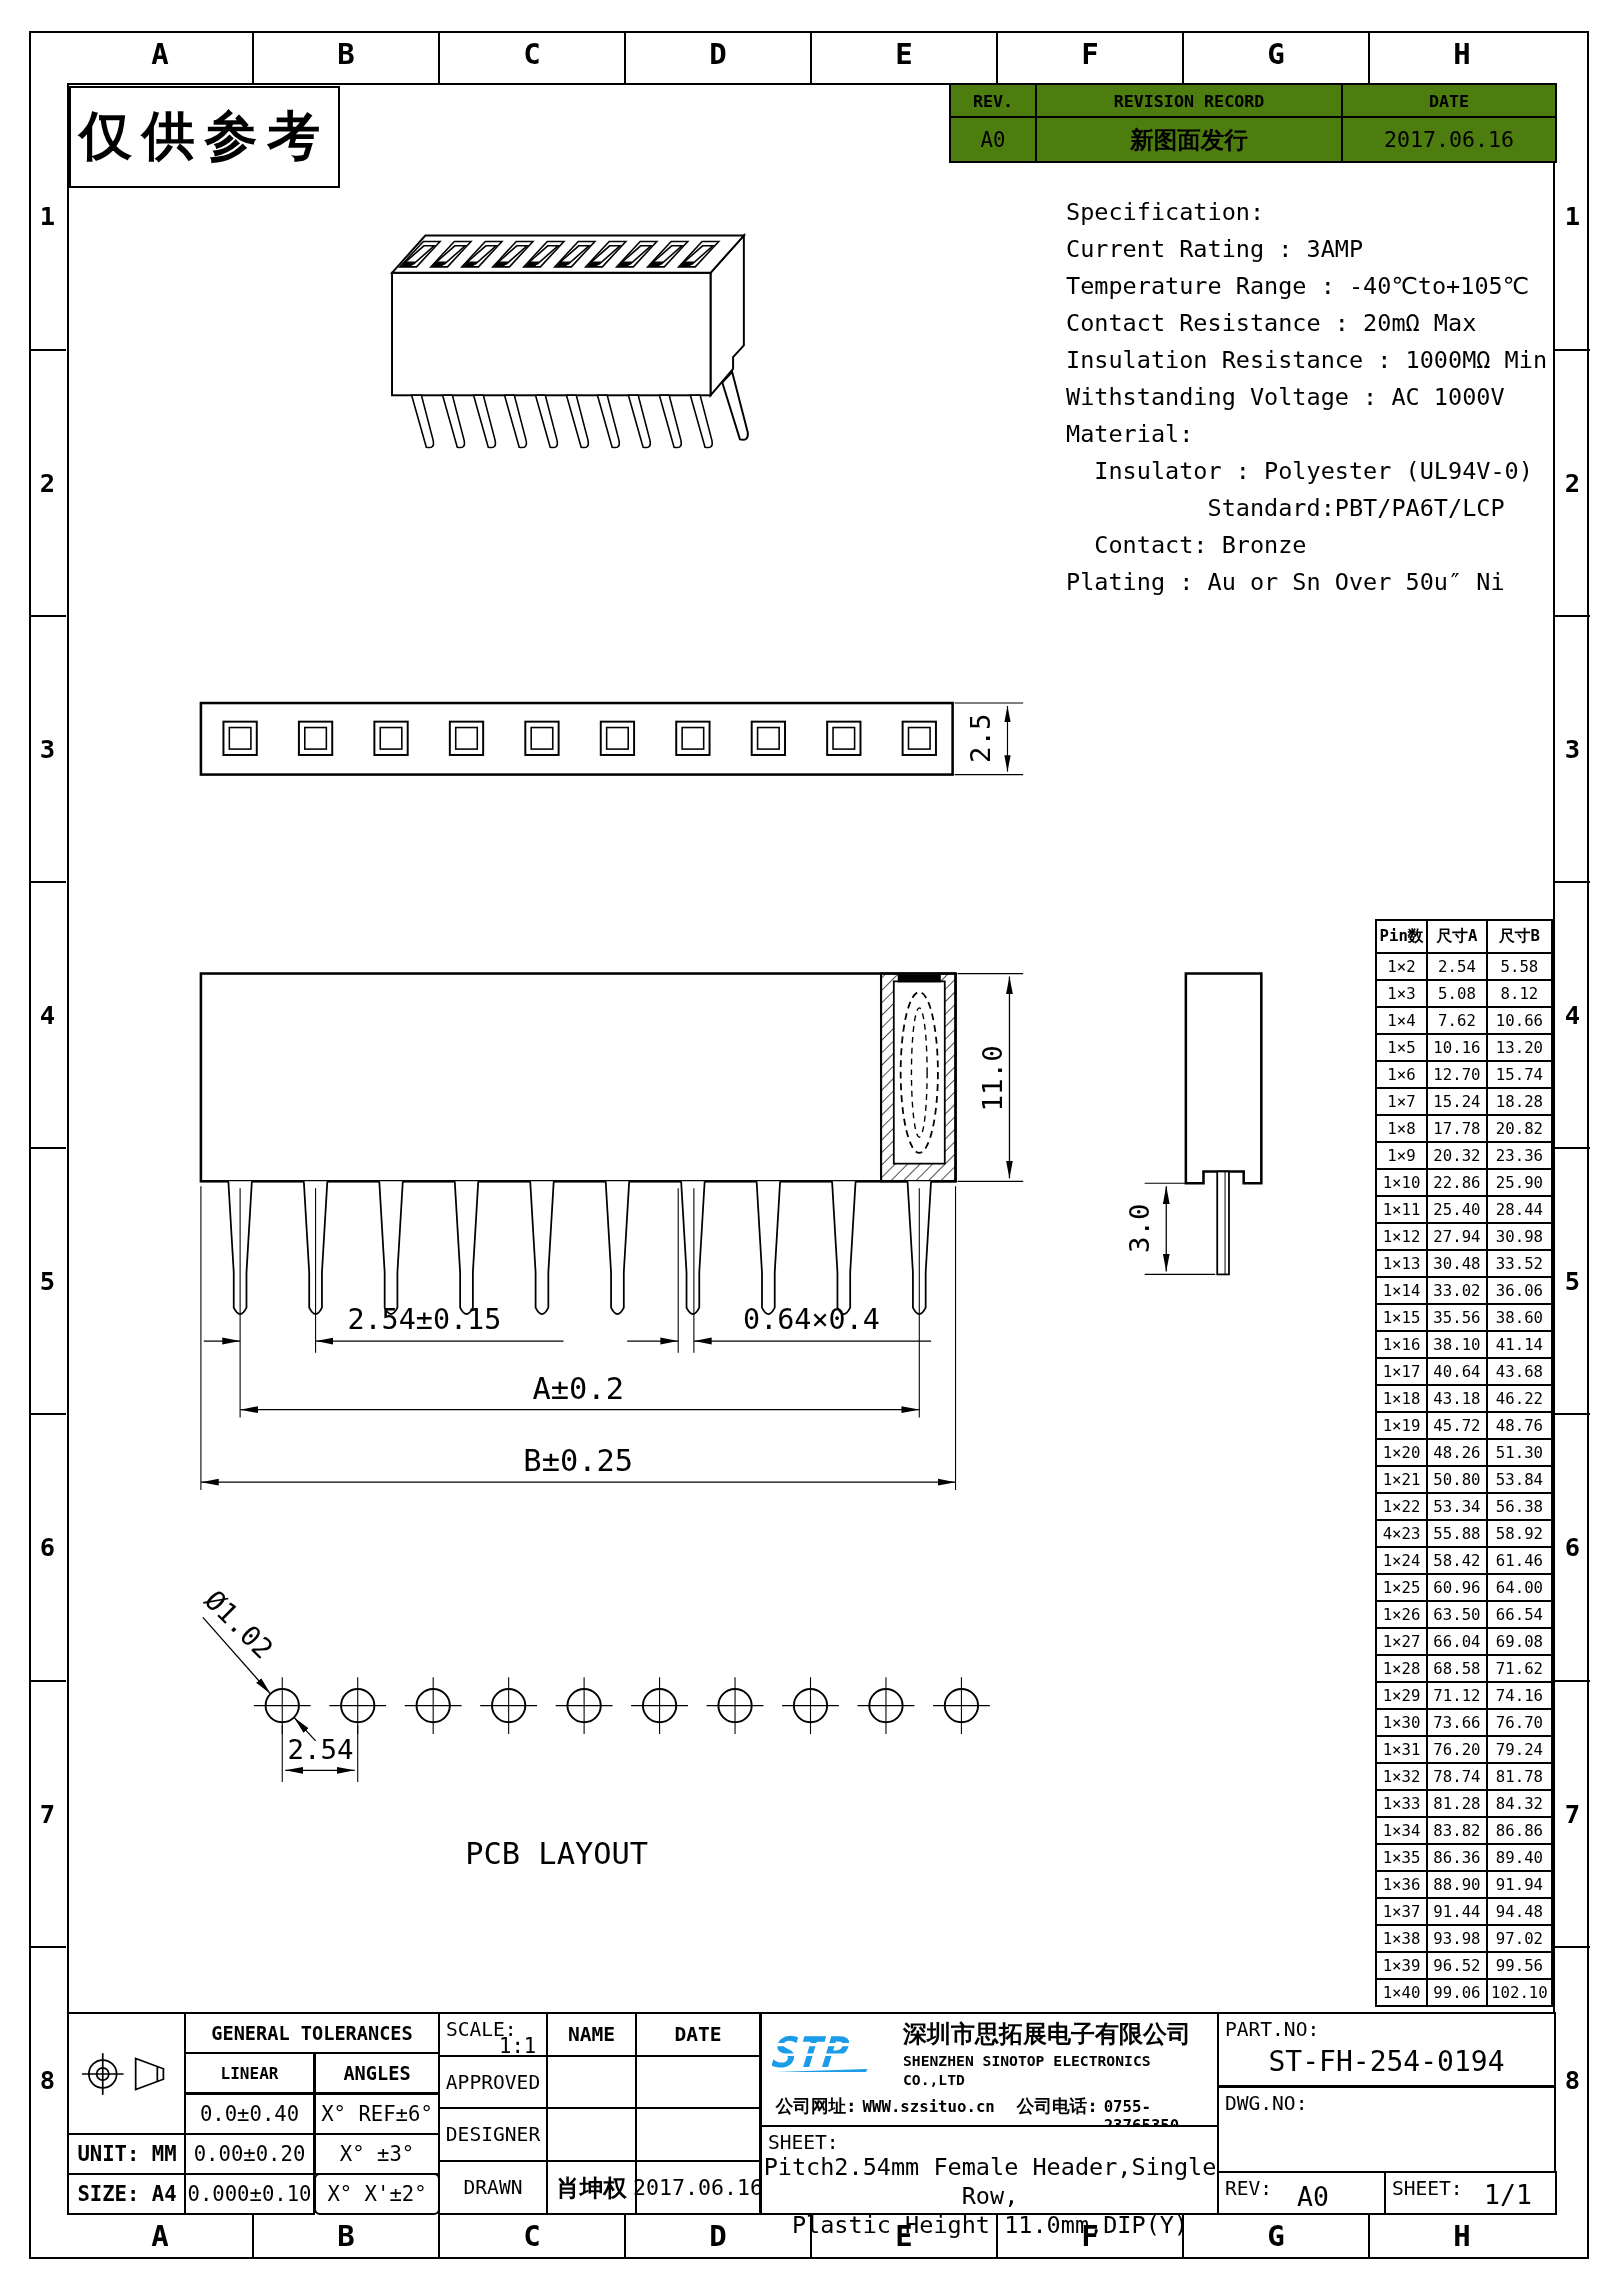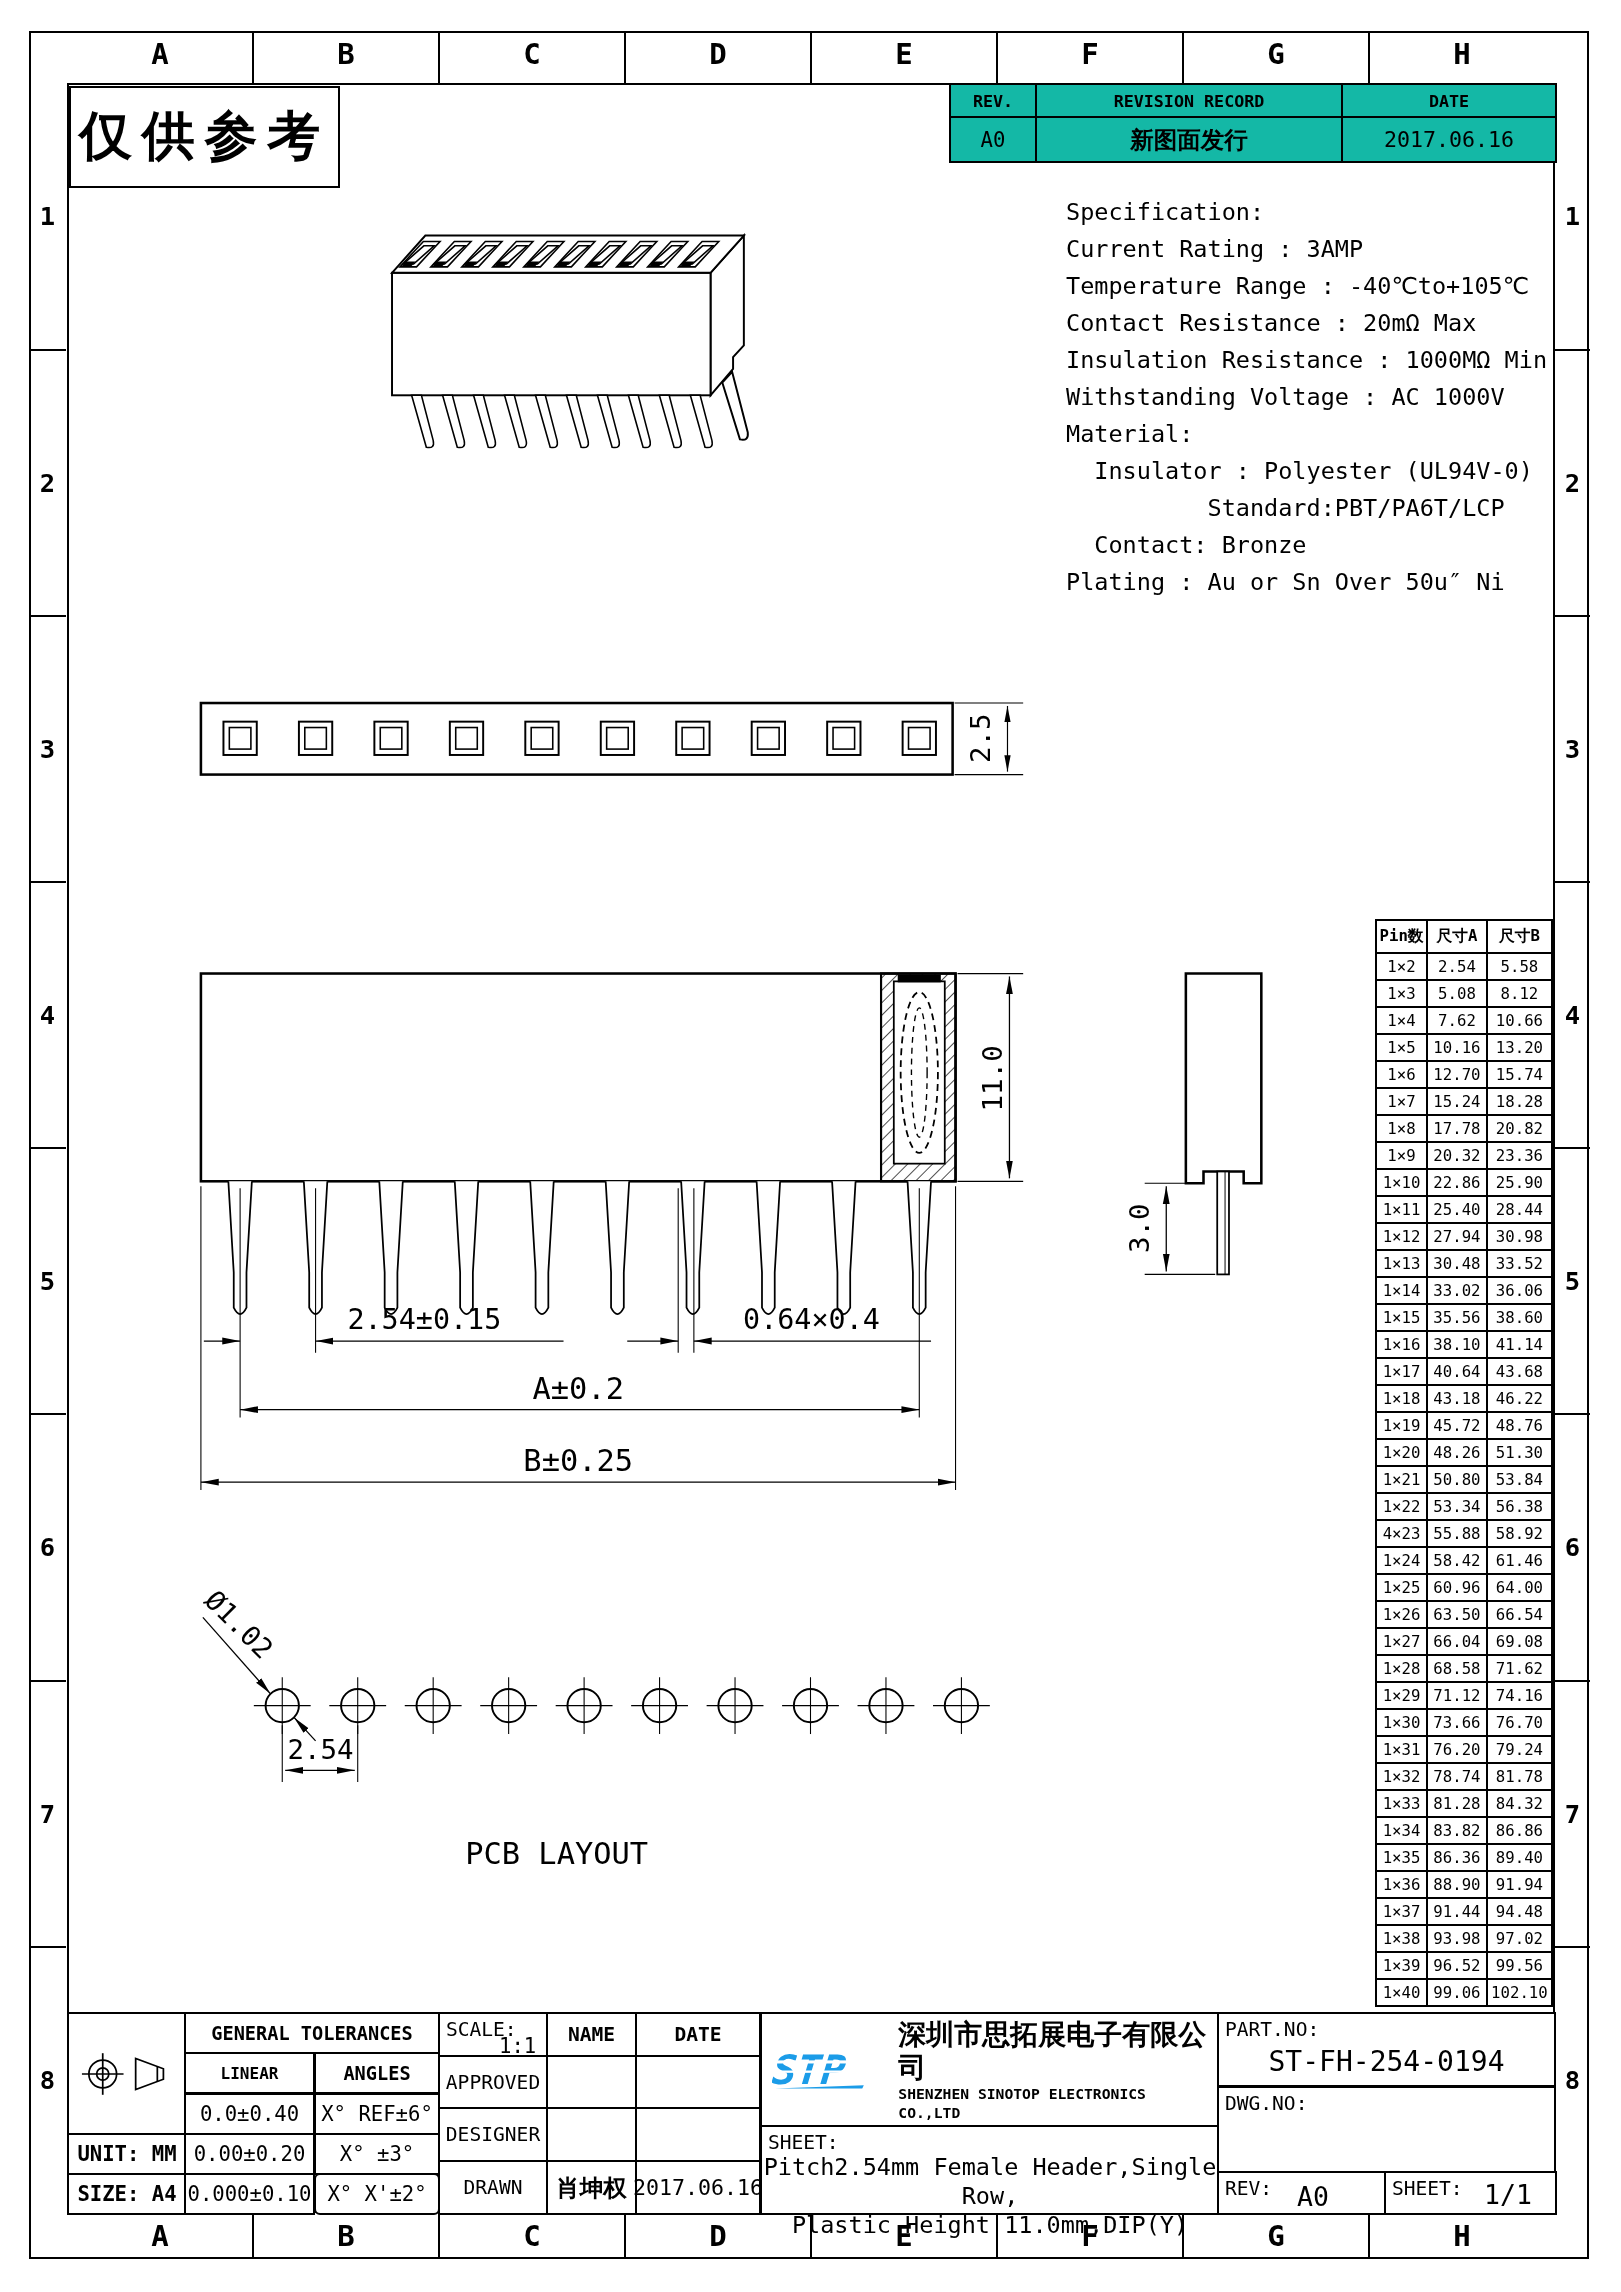--- a/index.html
+++ b/index.html
@@ -11,36 +11,36 @@
   .cell{position:absolute;border:2px solid #000;box-sizing:border-box;background:#fff;}
   .gl{position:absolute;text-align:center;font-size:29px;font-weight:bold;}
   .gn{position:absolute;display:flex;align-items:center;justify-content:center;font-size:25.5px;font-weight:bold;}
   .tick{position:absolute;background:#000;}
   .stamp{position:absolute;left:69px;top:86px;width:271px;height:102px;border:2.9px solid #000;
          box-sizing:border-box;display:flex;align-items:center;justify-content:center;
          font-size:53px;font-weight:600;letter-spacing:9.8px;background:#fff;}
   .spec{position:absolute;left:1066px;top:198px;width:495px;}
   .spec div{height:37px;font-size:23.5px;white-space:pre;}
   table{border-collapse:collapse;}
-  .rev-table{position:absolute;left:949px;top:83px;background:#14b8a6;padding-left:45px;}
+  .rev-table{position:absolute;left:949px;top:83px;background:#4d7c0f;padding-left:45px;}
   .rev-table th,.rev-table td{border:2px solid #000;text-align:center;padding:0;}
   .rev-table th{height:31px;font-size:16.7px;font-weight:bold;}
   .rev-table td{height:43px;}
   .pin-wrap{position:absolute;left:1375px;top:919px;width:178px;background:#fff;}
   .pin-table{width:100%;table-layout:fixed;}
   .pin-table th,.pin-table td{border:2px solid #000;text-align:center;padding:0;overflow:hidden;}
   .pin-table th{height:31px;font-size:15.7px;font-weight:bold;}
   .pin-table td{height:25px;font-size:15.7px;}
   .lbl{font-size:19.6px;}
   .cell .corner{position:absolute;left:5.9px;top:3.9px;font-size:19.6px;}
   .center-all{display:flex;align-items:center;justify-content:center;}
   .tol-val{font-size:20.6px;}
   .co-top{display:flex;align-items:center;gap:9.8px;padding:3.9px 5.9px 0 9.8px;}
   .co-names{display:flex;flex-direction:column;}
-  .co-zh{font-size:28px;font-weight:bold;line-height:33px;}
+  .co-zh{font-size:24px;font-weight:bold;line-height:33px;}
   .co-en{font-size:14.7px;font-weight:bold;line-height:19.6px;}
   .co-grid{display:grid;grid-template-columns:55% 45%;padding:3.9px 3.9px 0 13.7px;row-gap:5.9px;}
   .co-item{display:flex;align-items:baseline;gap:5.9px;}
   .co-label{font-size:17.6px;font-weight:bold;white-space:pre;}
   .co-val{font-size:15.7px;font-weight:bold;}
   .title-cell-lines{position:absolute;left:0;top:25.5px;width:100%;text-align:center;}
   .title-line{font-size:23.5px;line-height:29px;}
   svg text{font-family:"DejaVu Sans Mono","DejaVu Sans",sans-serif;}
 </style>
 </head>

